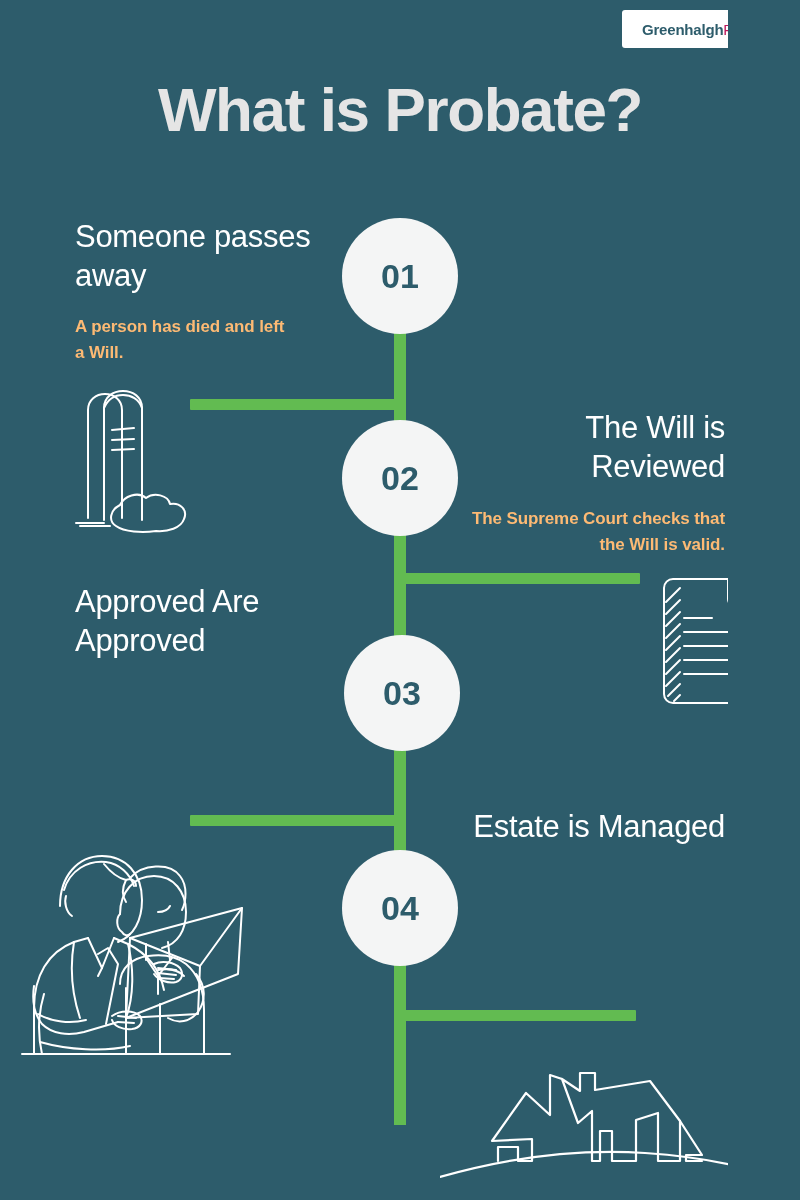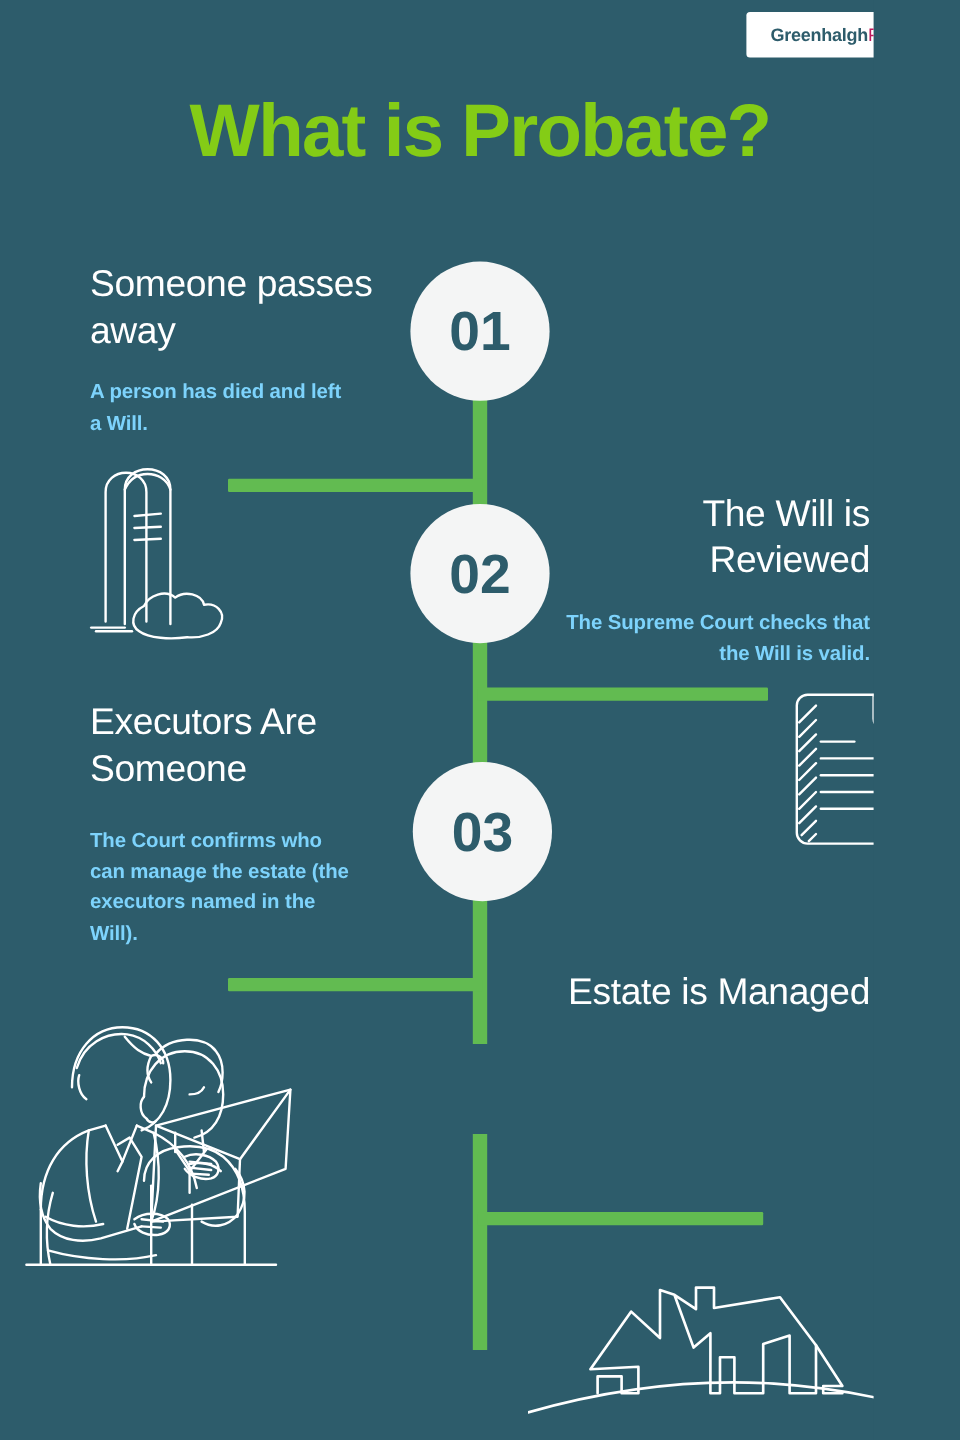--- a/index.html
+++ b/index.html
@@ -51,21 +51,21 @@
 
   
   .title {
     position: absolute;
     left: 0;
     top: 74px;
     width: 800px;
     text-align: center;
     font-size: 62px;
     font-weight: bold;
-    color: #84cc16;
+    color: #e5e5e5;
     letter-spacing: -1.4px;
   }
 
   
   .spine {
     position: absolute;
     left: 394px;
     width: 12px;
     background: #62bb51;
   }
@@ -81,40 +81,40 @@
     position: absolute;
     width: 116px;
     height: 116px;
     border-radius: 50%;
     background: #f4f5f5;
     display: flex;
     align-items: center;
     justify-content: center;
   }
   .circle span {
-    font-size: 46px;
+    font-size: 34px;
     font-weight: bold;
     color: #2d5c6b;
     letter-spacing: 0px;
   }
 
   
   .step-head {
     position: absolute;
     font-size: 31px;
     font-weight: normal;
     color: #ffffff;
     line-height: 1.25;
     letter-spacing: -0.3px;
   }
   .step-body {
     position: absolute;
     font-size: 17px;
     font-weight: bold;
-    color: #7dd3fc;
+    color: #fdba74;
     line-height: 1.5;
     letter-spacing: -0.1px;
   }
   .align-left  { text-align: left; }
   .align-right { text-align: right; }
 
   
   .art { position: absolute; }
   .art svg { display: block; }
 </style>
@@ -142,29 +142,31 @@
 
   <div class="circle" style="left:342px;top:218px;">
     <span>01</span>
   </div>
   <div class="circle" style="left:342px;top:420px;">
     <span>02</span>
   </div>
   <div class="circle" style="left:344px;top:635px;">
     <span>03</span>
   </div>
+  <div class="circle" style="left:342px;top:850px;">
+    <span>04</span>
+  </div>
 
   <div class="step-head align-left" style="left:75px;top:218px;width:255px;">Someone passes away</div>
   <div class="step-body align-left" style="left:75px;top:314px;width:215px;">A person has died and left a Will.</div>
 
   <div class="step-head align-right" style="left:460px;top:409px;width:265px;">The Will is Reviewed</div>
   <div class="step-body align-right" style="left:455px;top:506px;width:270px;">The Supreme Court checks that the Will is valid.</div>
 
-  <div class="step-head align-left" style="left:75px;top:583px;width:255px;">Executors Are Someone</div>
-  <div class="step-body align-left" style="left:75px;top:688px;width:225px;">The Court confirms who can manage the estate (the executors named in the Will).</div>
+  <div class="step-head align-left" style="left:75px;top:583px;width:255px;">Approved Are Approved</div>
 
   <div class="step-head align-right" style="left:470px;top:808px;width:255px;">Estate is Managed</div>
 
   <div class="art" style="left:64px;top:378px;">
     <svg width="180" height="160" viewBox="0 0 180 160" fill="none" stroke="#ffffff" stroke-width="2" stroke-linecap="round" stroke-linejoin="round">
 
       <path d="M24 140 L24 32 C24 22 32 16 41 16 C50 16 58 22 58 32 L58 140"></path>
 
       <path d="M40 142 L40 30 C40 19 49 13 59 13 C69 13 78 19 78 30 L78 142"></path>
 

